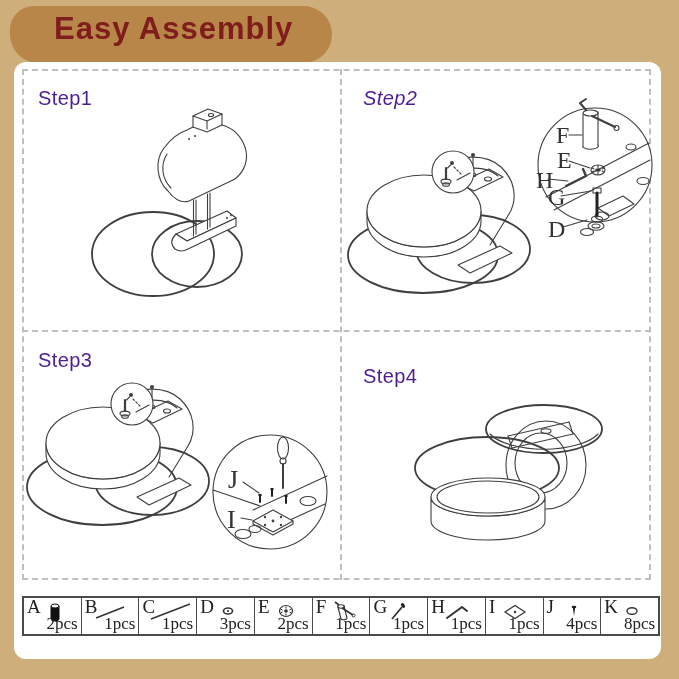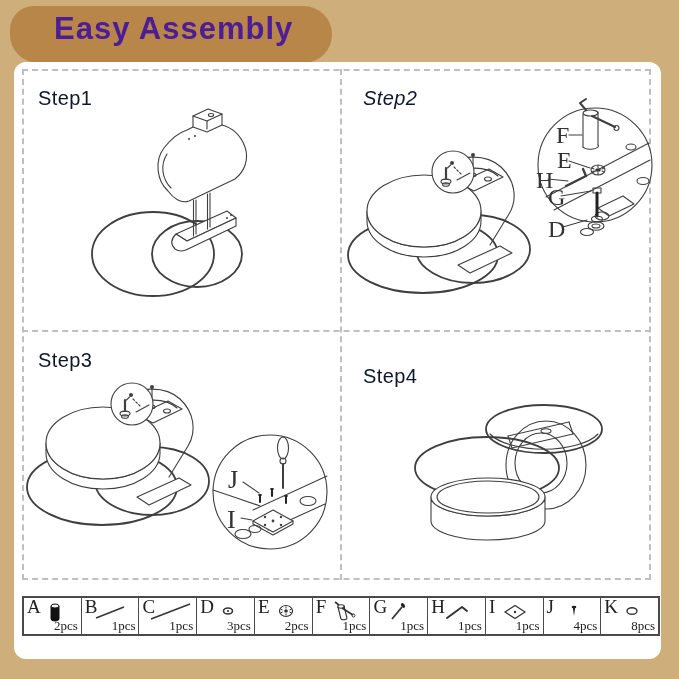--- a/index.html
+++ b/index.html
@@ -1,33 +1,33 @@
 <!DOCTYPE html>
 <html><head>
 <meta charset="utf-8">
 <style>
   html,body{margin:0;padding:0;}
   body{width:679px;height:679px;font-family:"Liberation Sans",sans-serif;}
   .stage{position:relative;width:679px;height:679px;background:#CEAE7A;overflow:hidden;}
   .abs{position:absolute;}
   .banner-pill{left:10px;top:6px;width:322px;height:57px;background:#B9864A;border-radius:24px 29px 29px 29px;}
-  .banner-title{left:54px;top:11px;font-size:31px;font-weight:bold;color:#4c1d95;letter-spacing:1px;}
+  .banner-title{left:54px;top:11px;font-size:31px;font-weight:bold;color:#7f1d1d;letter-spacing:1px;}
   .panel{left:14px;top:62px;width:647px;height:597px;background:#FFFFFF;border-radius:12px;}
   .dashed-frame{left:22px;top:69px;width:629px;height:511px;border:2px dashed #BFBFBF;box-sizing:border-box;}
   .div-v{left:340px;top:69px;width:0;height:511px;border-left:2px dashed #BFBFBF;}
   .div-h{left:22px;top:330px;width:629px;height:0;border-top:2px dashed #BFBFBF;}
   .quad{overflow:visible;}
-  .step-label{font-size:20px;color:#0f172a;letter-spacing:0.4px;}
+  .step-label{font-size:20px;color:#4c1d95;letter-spacing:0.4px;}
   svg.draw{position:absolute;left:0;top:0;overflow:visible;}
   svg text{font-family:"Liberation Serif",serif;fill:#333;}
   .parts-table{left:22px;top:596px;width:638px;height:40px;border:2px solid #4A4A4A;display:flex;box-sizing:border-box;background:#fff;}
   .cell{flex:1;position:relative;border-left:1px solid #4A4A4A;}
   .cell:first-child{border-left:none;}
   .pl{position:absolute;left:3px;top:-2px;font-family:"Liberation Serif",serif;font-size:19px;color:#222;}
-  .pq{position:absolute;right:3px;bottom:0px;font-family:"Liberation Serif",serif;font-size:13px;color:#222;}
+  .pq{position:absolute;right:3px;bottom:0px;font-family:"Liberation Serif",serif;font-size:17px;color:#222;}
   .pic{position:absolute;left:14px;top:2px;}
   .pic.wide{left:8px;}
 </style>
 </head>
 <body>
 
 <div class="stage">
 
   <div class="abs banner-pill"></div>
   <span class="abs banner-title">Easy Assembly</span>

